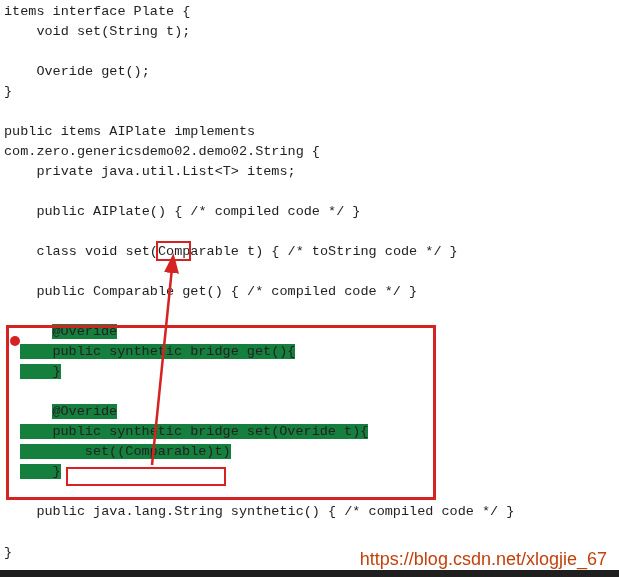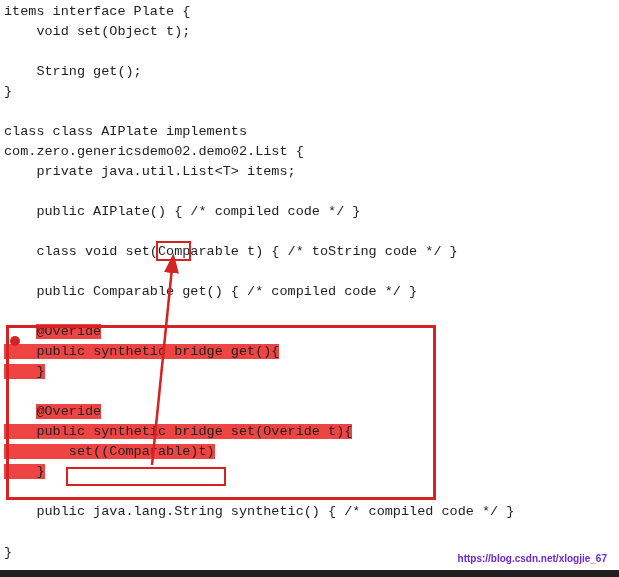--- a/index.html
+++ b/index.html
@@ -14,21 +14,21 @@
     position: relative;
     overflow: hidden;
     line-height: 20px;
   }
   pre {
     margin: 0;
     padding: 2px 4px 0 4px;
     white-space: pre;
     font-family: inherit;
   }
-  .hl { background: #ef4444; }
+  .hl { background: #15803d; margin-left: 16px; }
   .red-box-outer {
     position: absolute;
     border: 3px solid #d52323;
     left: 6px;
     top: 325px;
     width: 430px;
     height: 175px;
     box-sizing: border-box;
     pointer-events: none;
   }
@@ -65,47 +65,46 @@
   .arrow-svg {
     position: absolute;
     left: 0;
     top: 0;
     pointer-events: none;
   }
   .watermark {
     position: absolute;
     right: 12px;
     bottom: 8px;
-    color: #6d28d9;
+    color: #c2410c;
     font-family: Arial, sans-serif;
-    font-size: 10px;
+    font-size: 18px;
     pointer-events: none;
-    font-weight: bold;
   }
   .taskbar {
     position: absolute;
     left: 0;
     bottom: 0;
     width: 619px;
     height: 7px;
     background: #1f1f1f;
   }
   .lastbrace { position: absolute; left: 4px; bottom: 14px; color: #222;}
 </style>
 </head>
 <body>
 
 <pre><span>items interface Plate {</span>
-<span>    void set(Object t);</span>
+<span>    void set(String t);</span>
 <span></span>
-<span>    String get();</span>
+<span>    Overide get();</span>
 <span>}</span>
 <span></span>
-<span>class class AIPlate implements</span>
-<span>com.zero.genericsdemo02.demo02.List {</span>
+<span>public items AIPlate implements</span>
+<span>com.zero.genericsdemo02.demo02.String {</span>
 <span>    private java.util.List&lt;T&gt; items;</span>
 <span></span>
 <span>    public AIPlate() { /* compiled code */ }</span>
 <span></span>
 <span><span>    class void </span><span>set</span><span>(Comparable t) { /* toString code */ }</span></span>
 <span></span>
 <span>    public Comparable get() { /* compiled code */ }</span>
 <span></span>
 <span>    <span class="hl">@Overide</span></span>
 <span><span class="hl"><span>    public </span><span>synthetic bridge</span><span> get(){</span></span></span>

